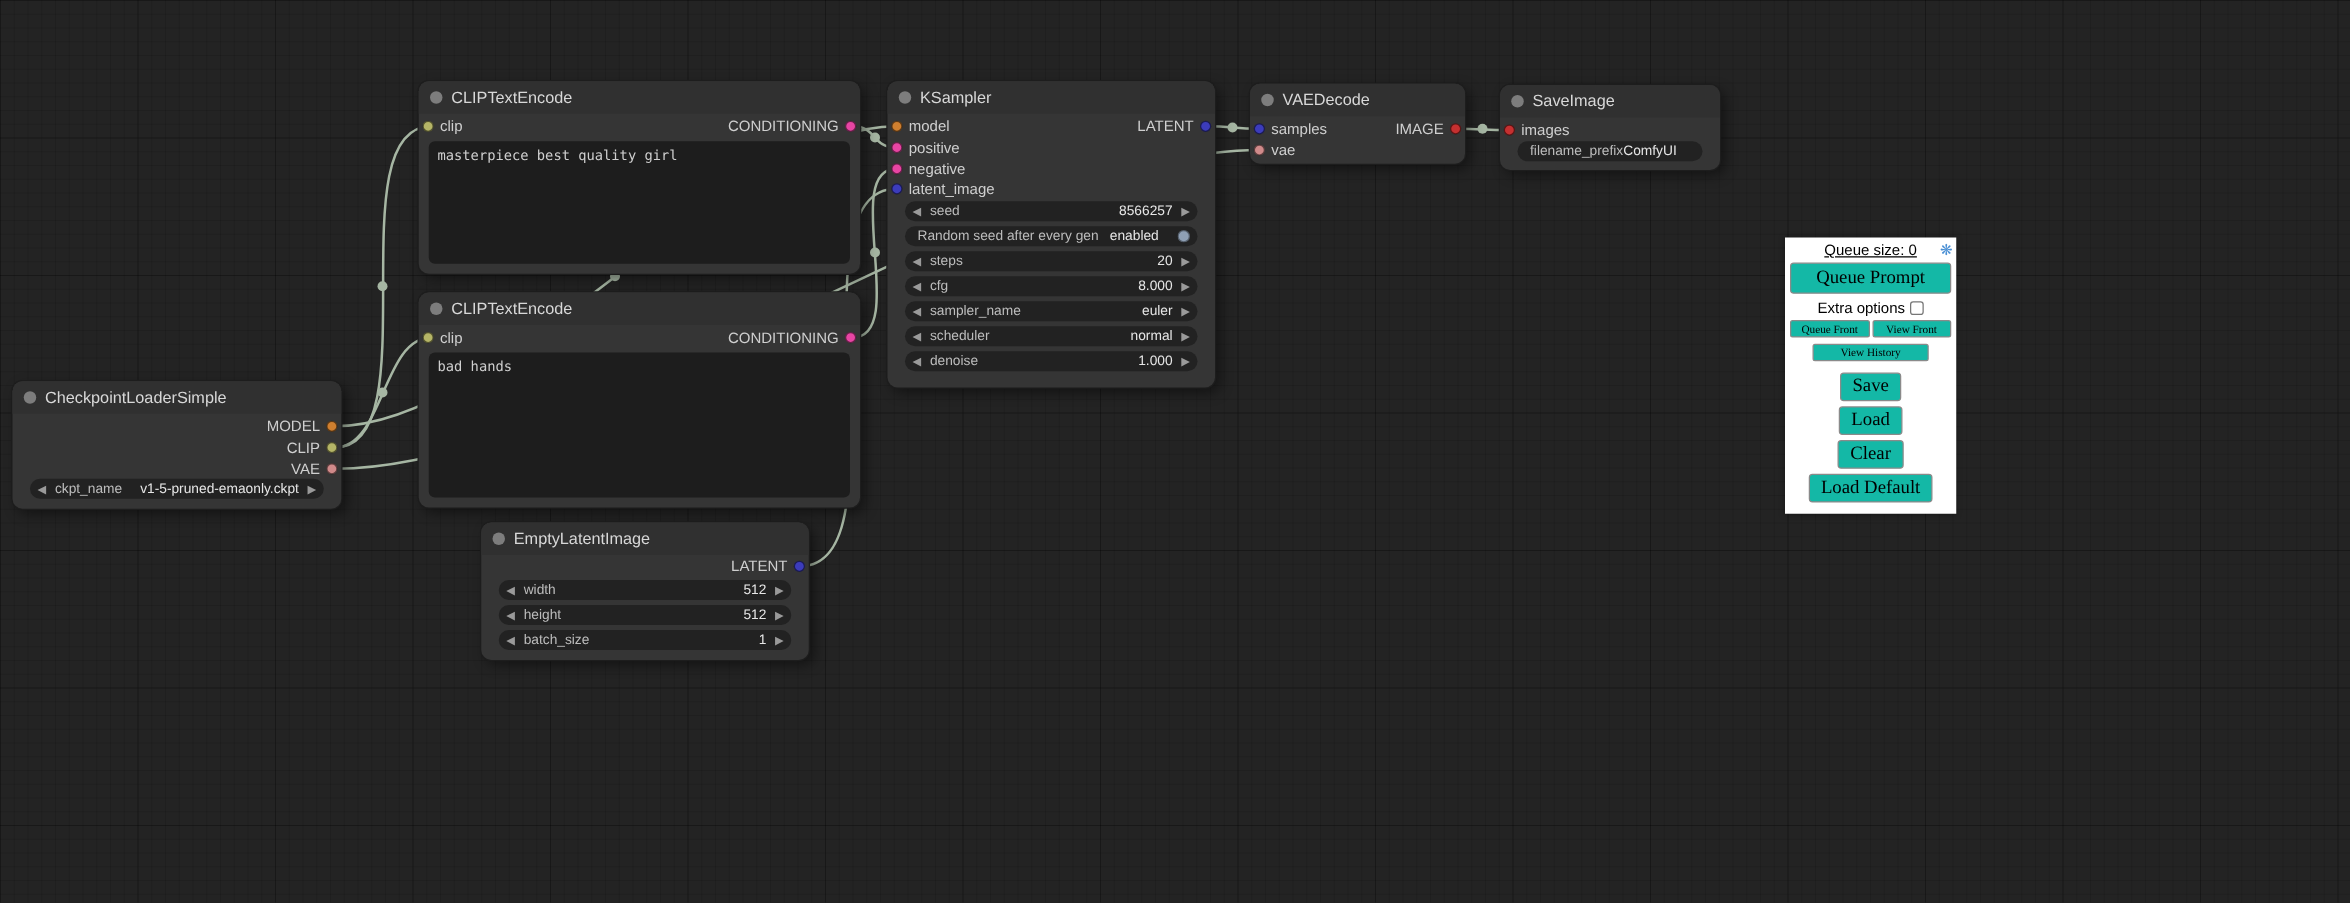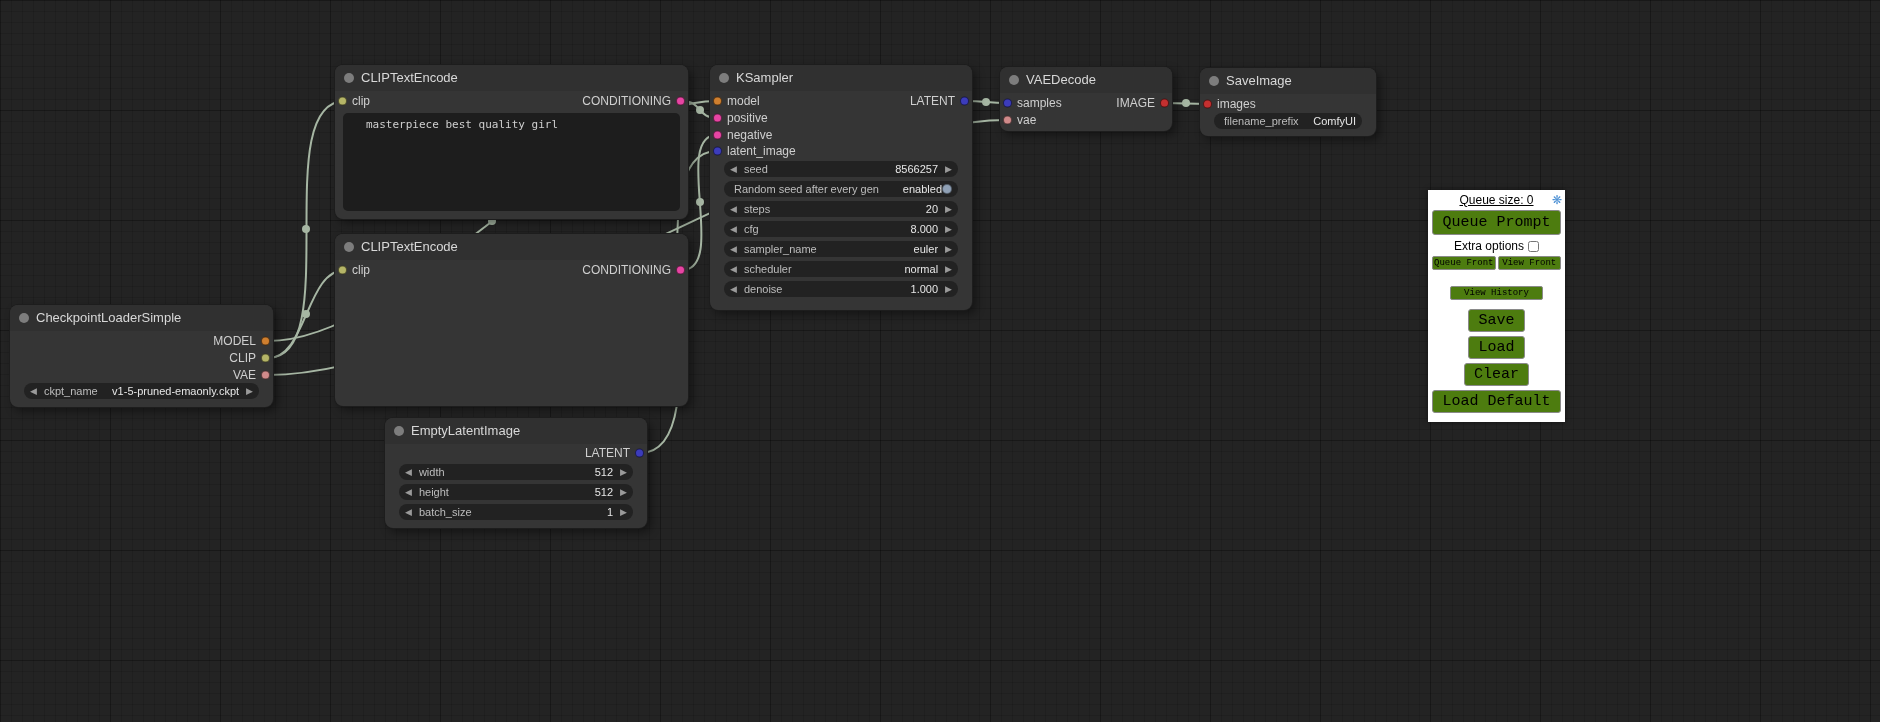--- a/index.html
+++ b/index.html
@@ -67,57 +67,57 @@
   .widget {
     position: absolute; left: 14px; right: 14px; height: 16px;
     background: #222222; border-radius: 8px;
     display: flex; align-items: center;
     font-size: 11px; padding: 0 6px;
   }
   .widget .arrow  { color: #9a9a9a; font-size: 9px; line-height: 16px; }
   .widget .wlabel { margin-left: 7px; color: #bdbdbd; white-space: nowrap; }
   .widget .wvalue { margin-left: auto; margin-right: 7px; color: #e6e6e6; white-space: nowrap; }
   .widget.noarrow .wlabel { margin-left: 4px; }
-  .widget.noarrow .wvalue { margin-right: 0; }
+  .widget.noarrow .wvalue { margin-right: 15px; }
   .toggle-knob {
     width: 10px; height: 10px; border-radius: 50%;
     background: #8fa0b5; border: 1px solid rgba(0,0,0,0.4);
     flex: 0 0 auto;
   }
 
   .prompt {
     position: absolute; left: 8px; right: 8px;
     background: #1d1d1d; border-radius: 5px;
     font-family: "DejaVu Sans Mono", monospace;
     font-size: 11px; color: #cfcfcf;
-    padding: 5px 23px;
+    padding: 5px 7px;
     white-space: pre-wrap;
     overflow: hidden;
   }
 
   
   .menu {
     position: absolute; left: 1428px; top: 190px; width: 137px;
     background: #ffffff; color: #000;
     z-index: 5; text-align: center;
     padding: 2px 4px 7px;
     box-shadow: 0 0 5px rgba(0,0,0,0.5);
     font-size: 12px;
   }
   .menu-header { position: relative; height: 16px; line-height: 16px; margin-bottom: 1px; text-decoration: underline; }
   .gear { position: absolute; right: -1px; top: 0; color: #4a8fd4; font-size: 12px; cursor: pointer; }
   .btn {
-    font-family: Liberation Mono, monospace;
-    background: #4d7c0f; border: 1px solid #8a8a8a; border-radius: 3px;
+    font-family: Liberation Serif, serif;
+    background: #14b8a6; border: 1px solid #8a8a8a; border-radius: 3px;
     color: #000; cursor: pointer; display: inline-block;
   }
   .btn-queue { width: 100%; font-size: 15px; padding: 3px 0; margin: 1px 0 3px; }
   .extra-row { display: flex; align-items: center; justify-content: center; gap: 4px; height: 16px; margin-bottom: 2px; font-size: 12px; }
   .extra-row input { width: 11px; height: 11px; }
-  .mini-row { display: flex; gap: 2px; margin-bottom: 14px; }
+  .mini-row { display: flex; gap: 2px; margin-bottom: 4px; }
   .btn-mini { flex: 1; font-size: 9px; padding: 1px 0; border-radius: 2px; }
   .btn-hist { width: 72%; font-size: 9px; padding: 1px 0; border-radius: 2px; margin-bottom: 7px; }
   .btn-big  { font-size: 15px; padding: 2px 9px; margin: 2px 0; }
 </style>
 </head>
 <body>
 
 <svg id="links" width="1880" height="722">
   <path d="M 268 341 C 405 341, 580 101, 717 101"></path>
   <path d="M 268 358 C 345 358, 268 101, 345 101"></path>
@@ -186,20 +186,21 @@
     <span>CLIPTextEncode</span>
   </div>
   <div class="port in" style="top:29px">
     <span class="dot c-clip"></span>
     <span>clip</span>
   </div>
   <div class="port out" style="top:29px">
     <span>CONDITIONING</span>
     <span class="dot c-cond"></span>
   </div>
+  <div class="prompt" style="top:48px;height:116px">bad hands</div>
 </div>
 
 <div class="node" style="left:385px;top:418px;width:262px;height:110px">
   <div class="node-title">
     <span class="title-dot"></span>
     <span>EmptyLatentImage</span>
   </div>
   <div class="port out" style="top:28px">
     <span>LATENT</span>
     <span class="dot c-latent"></span>

